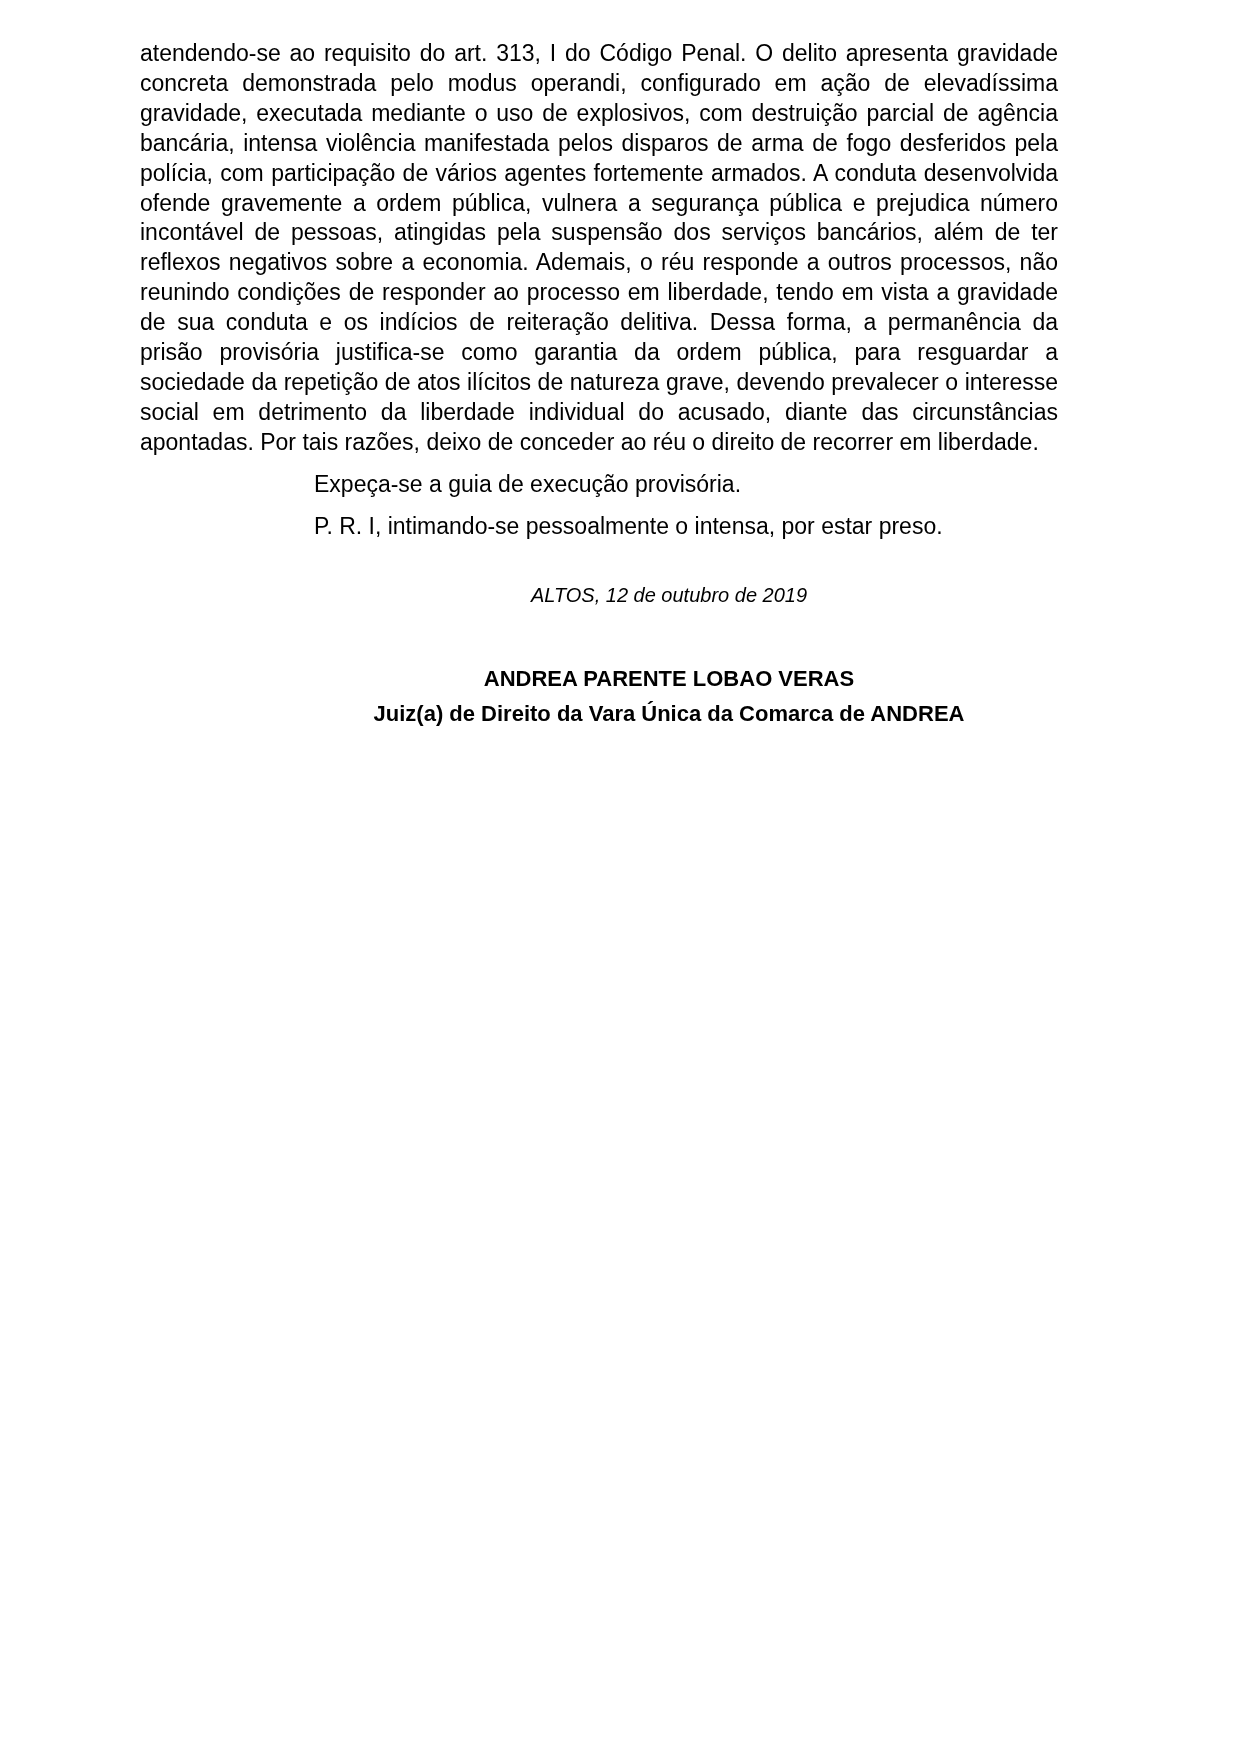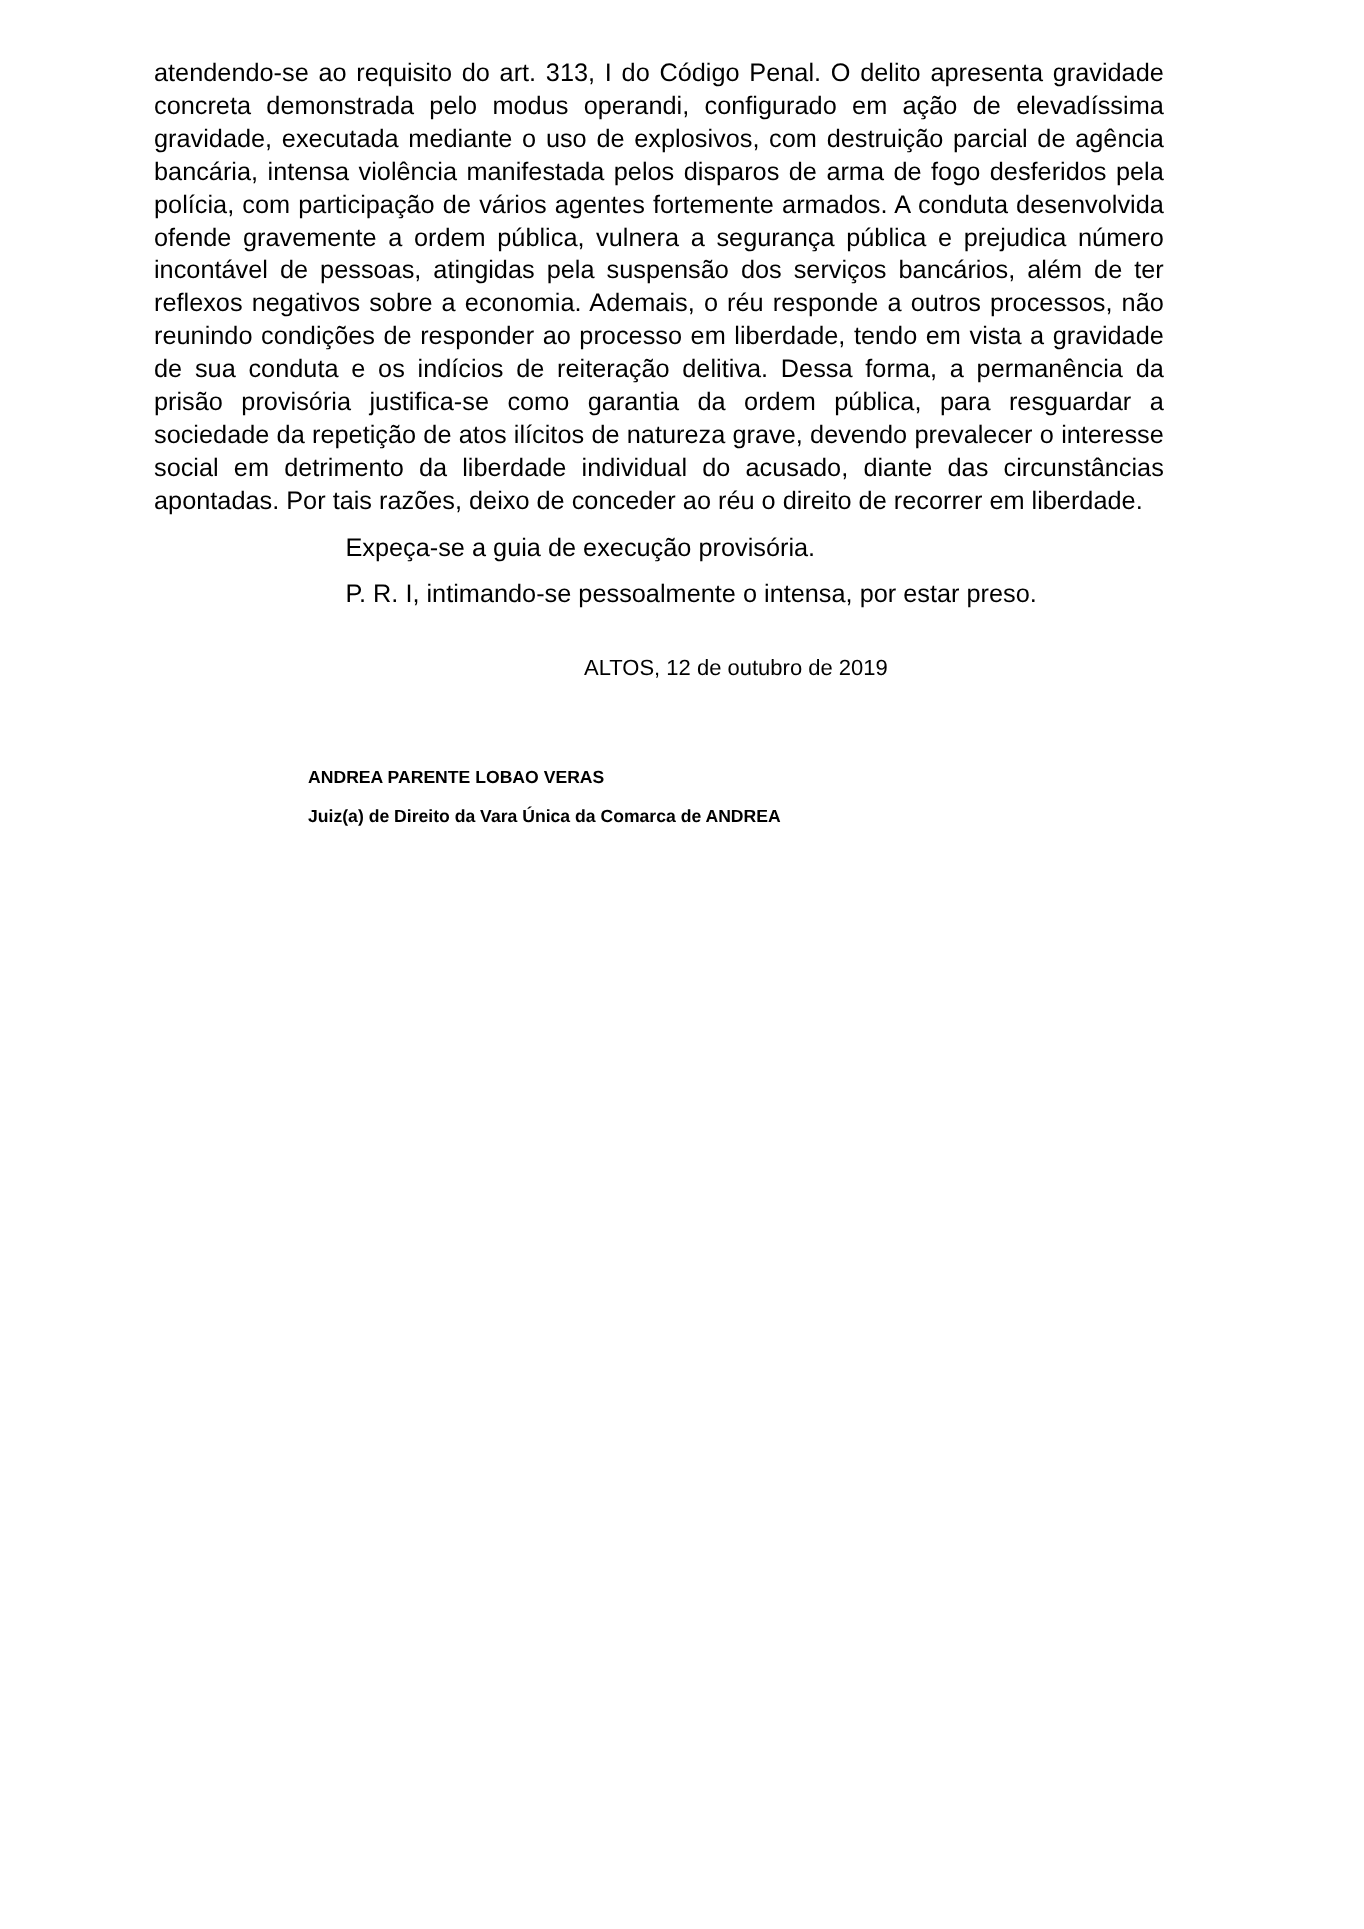--- a/index.html
+++ b/index.html
@@ -12,21 +12,21 @@
     width: 1240px;
     height: 1754px;
     background: #ffffff;
     color: #000000;
     font-family: "Liberation Sans", sans-serif;
     overflow: hidden;
   }
   .content {
     position: absolute;
     left: 140px;
-    top: 52px;
+    top: 39px;
     width: 918px;
   }
   .body-paragraph {
     font-size: 23px;
     line-height: 29.9px;
     text-align: justify;
     margin: 0;
   }
   .order-line {
     font-size: 23px;
@@ -34,26 +34,28 @@
     text-indent: 162px;
     margin: 12px;
     text-align: left;
   }
   .date-line {
     margin-top: 40px;
     padding-left: 140px;
     text-align: center;
     font-size: 20px;
     line-height: 26px;
+    font-style: italic;
   }
   .signature-block {
-    margin-top: 69px;
+    margin-top: 53px;
     padding-left: 140px;
+    text-align: center;
     font-weight: bold;
-    font-size: 16px;
+    font-size: 22px;
     line-height: 35px;
   }
   .signature-name, .signature-title {
     margin: 0;
   }
 </style>
 </head>
 <body>
 
 <div class="page">

